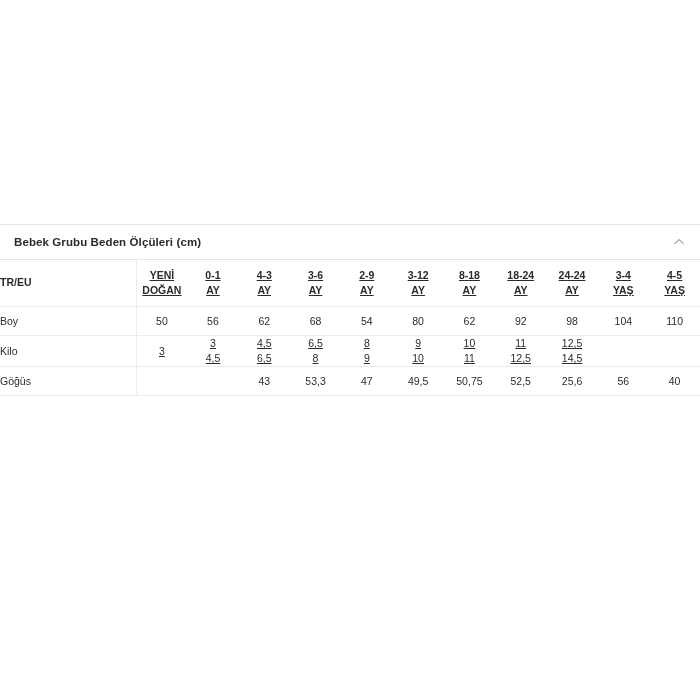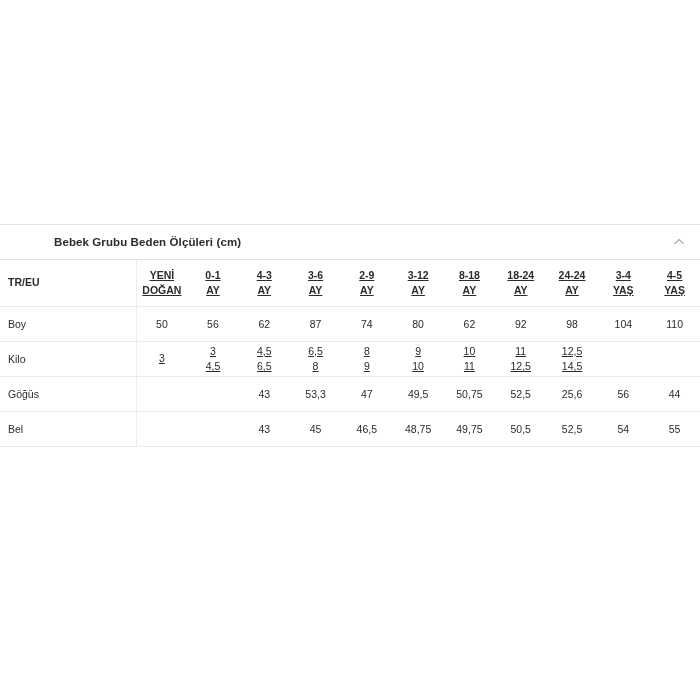--- a/index.html
+++ b/index.html
@@ -32,21 +32,20 @@
     padding: 0 14px 0 14px;
     border-top: 1px solid #e3e3e3;
     border-bottom: 1px solid #e3e3e3;
     box-sizing: border-box;
   }
   .panel-title {
     font-size: 11.5px;
     color: #2b2b2b;
     font-weight: 600;
     letter-spacing: 0.1px;
-    margin-left: 40px;
   }
   .chevron {
     width: 14px;
     height: 14px;
     display: inline-block;
     position: relative;
     opacity: 0.55;
   }
   .chevron svg { display: block; }
 
@@ -66,27 +65,27 @@
   }
   thead th {
     height: 46px;
     font-weight: 700;
     line-height: 1.25;
     border-bottom: 1px solid #e3e3e3;
   }
   thead th.label-col,
   tbody td.label-col {
     text-align: left;
-    padding-left: 8px;
+    padding-left: 0;
     font-weight: normal;
   }
   thead th.label-col {
     font-weight: 700;
   }
-  tbody tr { height: 35px; }
+  tbody tr { height: 29px; }
   tbody td { color: #3a3a3a; }
   tbody td.label-col { color: #2b2b2b; }
 
   
   thead th.label-col,
   tbody td.label-col {
     border-right: 1px solid #ececec;
   }
 
   .two-line { line-height: 1.35; text-decoration: underline; }
@@ -175,22 +174,22 @@
           </th>
         </tr>
       </thead>
       <tbody>
 
         <tr>
           <td class="label-col">Boy</td>
           <td>50</td>
           <td>56</td>
           <td>62</td>
-          <td>87</td>
-          <td>74</td>
+          <td>68</td>
+          <td>54</td>
           <td>80</td>
           <td>62</td>
           <td>92</td>
           <td>98</td>
           <td>104</td>
           <td>110</td>
         </tr>
 
         <tr>
           <td class="label-col">Kilo</td>
@@ -245,35 +244,21 @@
           <td></td>
           <td></td>
           <td>43</td>
           <td>53,3</td>
           <td>47</td>
           <td>49,5</td>
           <td>50,75</td>
           <td>52,5</td>
           <td>25,6</td>
           <td>56</td>
-          <td>44</td>
-        </tr>
-
-        <tr>
-          <td class="label-col">Bel</td>
-          <td></td>
-          <td></td>
-          <td>43</td>
-          <td>45</td>
-          <td>46,5</td>
-          <td>48,75</td>
-          <td>49,75</td>
-          <td>50,5</td>
-          <td>52,5</td>
-          <td>54</td>
-          <td>55</td>
-        </tr>
+          <td>40</td>
+        </tr>
+
 
 
       </tbody>
     </table>
   </div>
 </div>
 
 </body></html>

